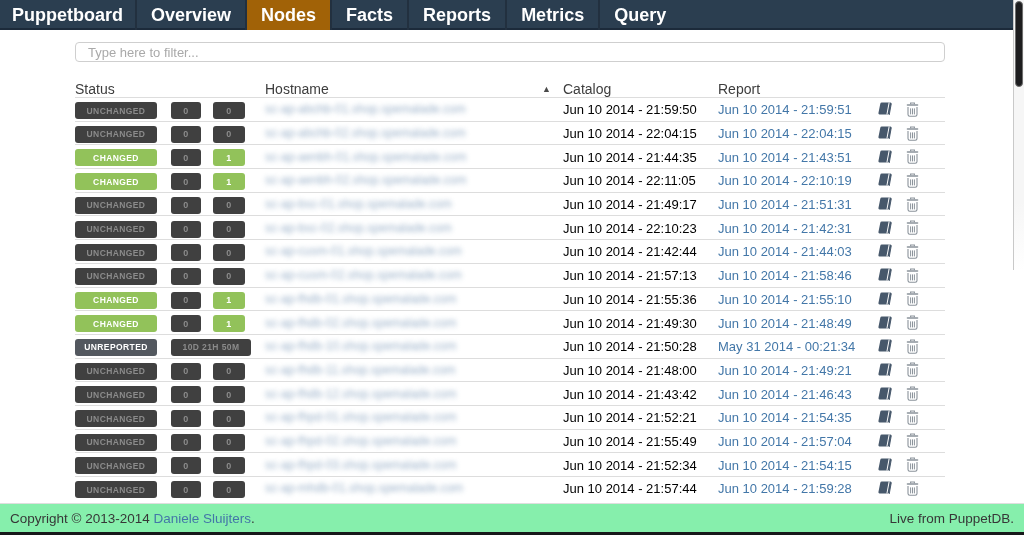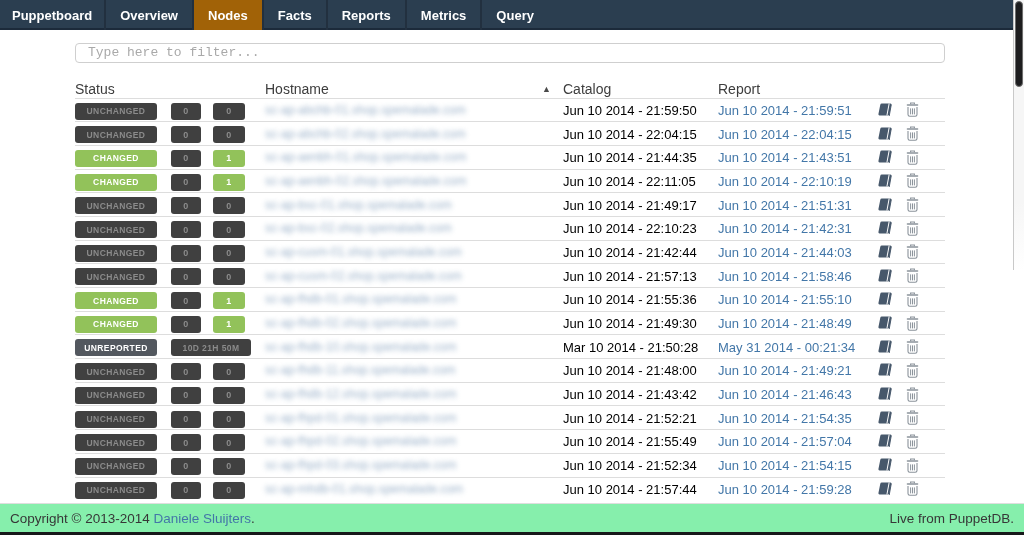--- a/index.html
+++ b/index.html
@@ -4,37 +4,37 @@
 <style>
   * { margin:0; padding:0; box-sizing:border-box; }
   html,body { width:1024px; height:535px; overflow:hidden; background:#fff;
               font-family:"Liberation Sans", sans-serif; }
   .screen { position:relative; width:1024px; height:535px; overflow:hidden; background:#fff; }
 
   
   .navbar { position:relative; height:30px; background:#2b3e50; display:flex;
             border-bottom:2px solid #1c2a3a; z-index:2; }
   .nav-item { height:30px; display:flex; align-items:center; padding:0 14px;
-              color:#ffffff; font-size:13px; font-weight:bold; cursor:pointer;
+              color:#ffffff; font-size:18px; font-weight:bold; cursor:pointer;
               border-left:2px solid #22303f; }
   .nav-item.brand { border-left:none; padding:0 12px; }
   .nav-item.active { background:#a16207; }
 
   
   .sb-track { position:absolute; top:0; right:0; width:11px; height:270px; z-index:10;
               background:linear-gradient(to bottom,#f6f6f6 0%,#f6f6f6 75%,rgba(246,246,246,0)); 
               border-left:1px solid #c9c9c9; }
   .sb-thumb { position:absolute; top:1px; right:1px; width:8px; height:86px;
               background:#1d1d1f; border:1px solid #6e6e6e; border-radius:5px; }
 
   
   .main { padding:12px 79px 0 75px; }
   .filter-input { width:100%; height:20px; border:1px solid #cfcfcf; border-radius:4px;
                   padding:0 12px; font-size:13px; color:#555; outline:none;
-                  font-family:Liberation Mono, monospace; }
+                  font-family:Liberation Sans, sans-serif; }
   .filter-input::placeholder { color:#a9a9a9; }
 
   .table { margin-top:18px; }
   .thead { display:flex; height:17px; align-items:center; font-size:14px; color:#3d3d3d; }
   .cell  { flex:none; }
   .c-status { width:96px; }
   .c-n1 { width:42px; }
   .c-n2 { width:52px; }
   .c-host { flex:1 1 auto; display:flex; align-items:center; min-width:0; }
   .c-cat { width:155px; padding-left:8px; }
@@ -416,21 +416,21 @@
   </span>
 </div>
           </div>
           <div class="row">
             <div class="cell c-status"><span class="badge status dark">UNREPORTED</span></div>
             <div class="cell c-n1"><span class="badge duration">10D 21H 50M</span></div>
             <div class="cell c-n2"></div>
             <div class="cell c-host">
               <a class="host">sc-ap-fhdb-10.shop.spemalade.com</a>
             </div>
-            <div class="cell c-cat"><span class="cat-text">Mar 10 2014 - 21:50:28</span></div>
+            <div class="cell c-cat"><span class="cat-text">Jun 10 2014 - 21:50:28</span></div>
             <div class="cell c-rep"><a class="rep-link">May 31 2014 - 00:21:34</a></div>
             <div class="cell c-ico">
   <span class="icon-btn">
     <svg width="15" height="14" viewBox="0 0 15 14" xmlns="http://www.w3.org/2000/svg">
       <g transform="translate(2.6 0) skewX(-11)">
         <rect x="1" y="0.6" width="11" height="11.8" rx="1.3" fill="#47586b"></rect>
         <line x1="9.7" y1="0.6" x2="9.7" y2="12.4" stroke="#ffffff" stroke-width="1"></line>
       </g>
       <line x1="14.3" y1="1.4" x2="12.2" y2="13" stroke="#47586b" stroke-width="1"></line>
     </svg>

